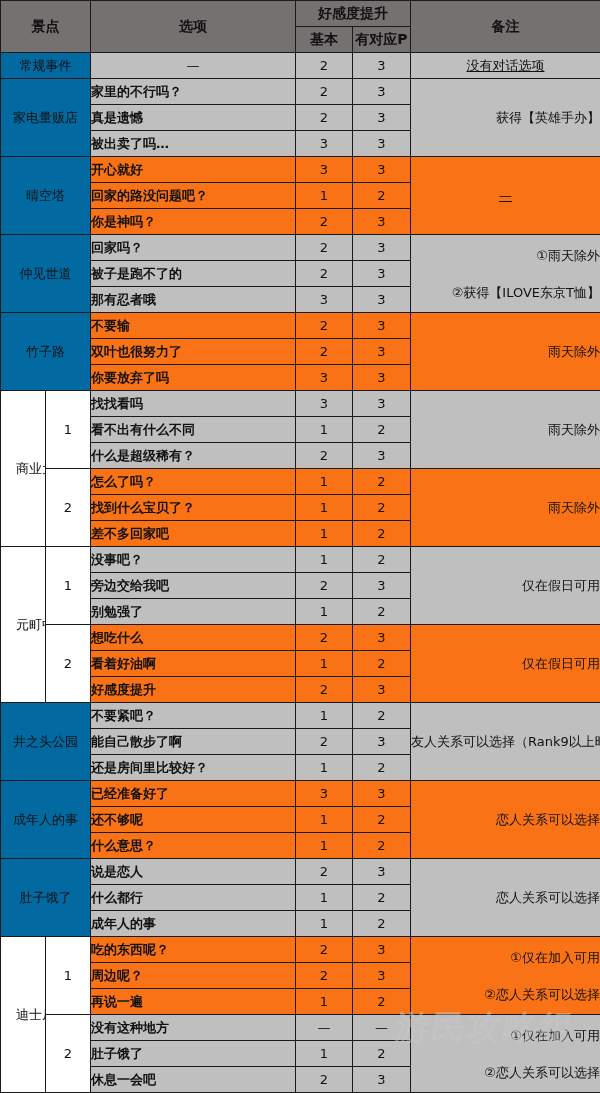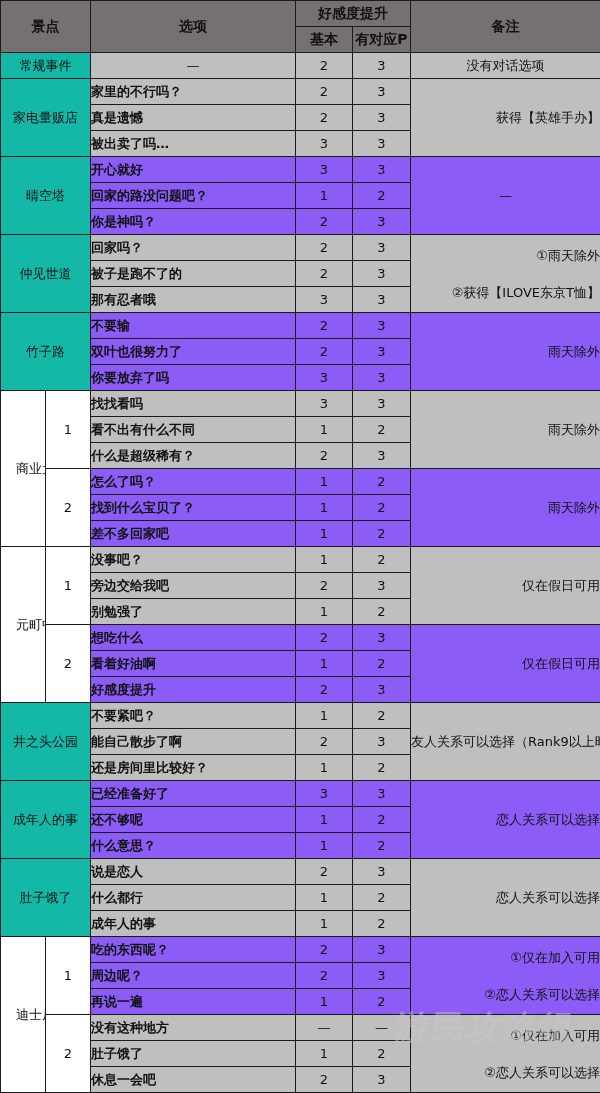--- a/index.html
+++ b/index.html
@@ -21,27 +21,27 @@
     white-space: nowrap;
   }
   table.guide th {
     background: #757170;
     font-weight: bold;
     font-size: 14px;
     color: #111111;
     text-align: center;
   }
   th.top { height: 25px; }
-  .light { background: #8b5cf6; }
+  .light { background: #f97316; }
   .dark { background: #bfbfbf; }
   td.c { text-align: center; }
   td.opt { text-align: left; padding-left: 3px; font-weight: bold; }
   td.note { text-align: right; padding-left: 3px; white-space: normal; line-height: 18px; }
-  td.note.center { text-align: center; padding-left: 0; }
-  td.place { text-align: center; background: #14b8a6; }
+  td.note.center { text-align: center; padding-left: 0; text-decoration: underline; }
+  td.place { text-align: center; background: #0369a1; }
   td.vert { text-align: center; background: #ffffff; line-height: 18px; white-space: normal; }
   td.vert span.vtext { display: inline-block; width: 14px; word-break: break-all; line-height: 18px; }
   td.sub { text-align: center; background: #ffffff; }
   .note-line { display: block; }
   .note-gap { display: block; height: 12px; }
   .watermark {
     position: absolute; left: 395px; top: 1005px; width: 200px; height: 50px;
     font-family: "DejaVu Sans", sans-serif; font-weight: bold; font-size: 34px;
     color: rgba(200,200,200,0.45); letter-spacing: 2px; pointer-events: none;
     transform: skewX(-8deg);

